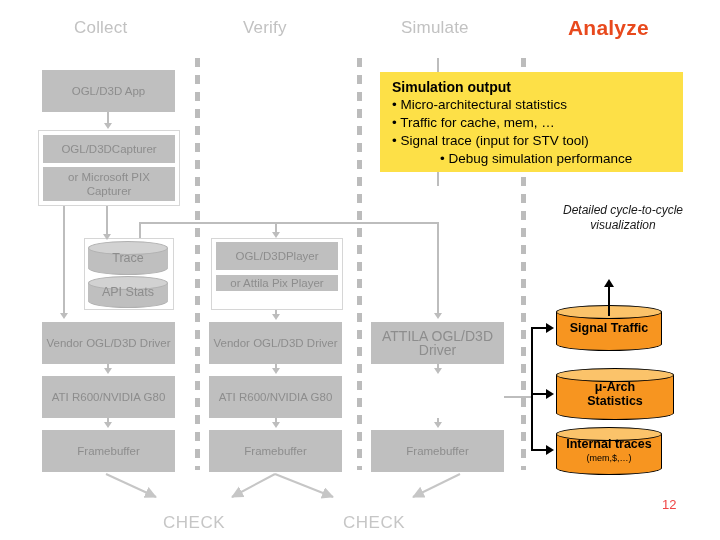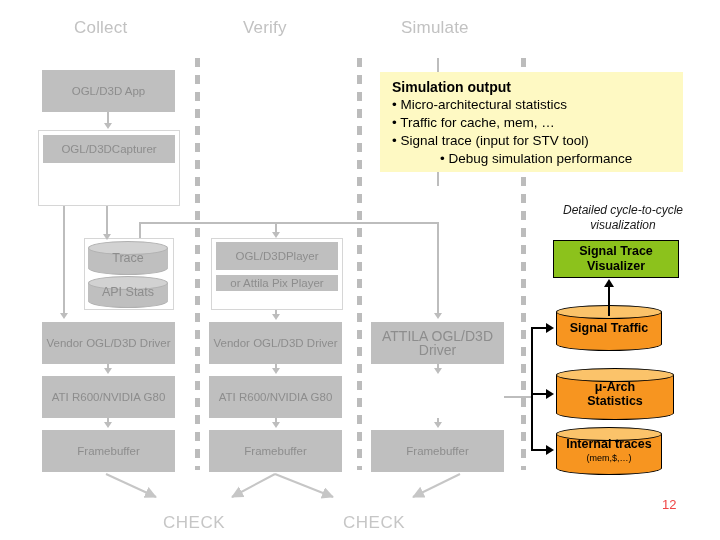--- a/index.html
+++ b/index.html
@@ -36,21 +36,21 @@
   .gbox.lg{font-size:14px;}
 
   
   .groupbox{
     position:absolute;border:1px solid #d6d6d6;background:#ffffff;
     box-sizing:border-box;
   }
 
   
   .teal{
-    position:absolute;background:#fef9c3;color:#000;
+    position:absolute;background:#fde047;color:#000;
     box-sizing:border-box;padding:6px 10px 6px 12px;
   }
   .teal .hd{font-size:14px;font-weight:bold;line-height:18px;}
   .teal .li{font-size:13.5px;line-height:18px;}
   .teal .li.ind{padding-left:48px;}
 
   
   .greenbox{
     position:absolute;background:#8cc21c;border:1px solid #000;
     color:#000;font-size:12.5px;font-weight:bold;line-height:15px;
@@ -113,29 +113,31 @@
   .pagenum{position:absolute;color:#ef4444;font-size:13px;}
 </style>
 </head>
 <body>
 
 <div id="stage">
 
   <div class="phase" style="left:74px;top:18px;">Collect</div>
   <div class="phase" style="left:243px;top:18px;">Verify</div>
   <div class="phase" style="left:401px;top:18px;">Simulate</div>
+  <div class="phase analyze" style="left:568px;top:16px;">Analyze</div>
 
   <div class="dashsep" style="left:195px;top:58px;height:412px;"></div>
   <div class="dashsep" style="left:357px;top:58px;height:412px;"></div>
   <div class="dashsep" style="left:521px;top:58px;height:412px;"></div>
 
   <div class="gbox" style="left:42px;top:70px;width:133px;height:42px;">OGL/D3D App</div>
 
   <div class="groupbox" style="left:38px;top:130px;width:142px;height:76px;"></div>
   <div class="gbox" style="left:43px;top:135px;width:132px;height:28px;">OGL/D3DCapturer</div>
+  <div class="gbox" style="left:43px;top:167px;width:132px;height:34px;">or Microsoft PIX Capturer</div>
 
   <div class="groupbox" style="left:84px;top:238px;width:90px;height:72px;"></div>
 
   <div class="cyl grey" style="left:88px;top:241px;width:80px;height:34px;">
     <div class="bot"></div>
     <div class="body"></div>
     <div class="top"></div>
     <div class="lbl">Trace</div>
   </div>
 
@@ -167,26 +169,20 @@
   </div>
 
   <div class="gbox lg" style="left:371px;top:322px;width:133px;height:42px;">ATTILA OGL/D3D Driver</div>
   <div class="gbox" style="left:371px;top:430px;width:133px;height:42px;">Framebuffer</div>
 
   <div class="caption" style="left:533px;top:203px;width:180px;">
     <span>Detailed cycle-to-cycle</span><br>
     <span>visualization</span>
   </div>
 
-  <div class="greenbox" style="left:553px;top:240px;width:126px;height:38px;">
-    <div>
-      <span>Signal Trace</span><br>
-      <span>Visualizer</span>
-    </div>
-  </div>
 
   <div class="cyl orange" style="left:556px;top:305px;width:106px;height:46px;">
     <div class="bot"></div>
     <div class="body"></div>
     <div class="top"></div>
     <div class="lbl">
       <span>Signal Traffic</span>
     </div>
   </div>
 

